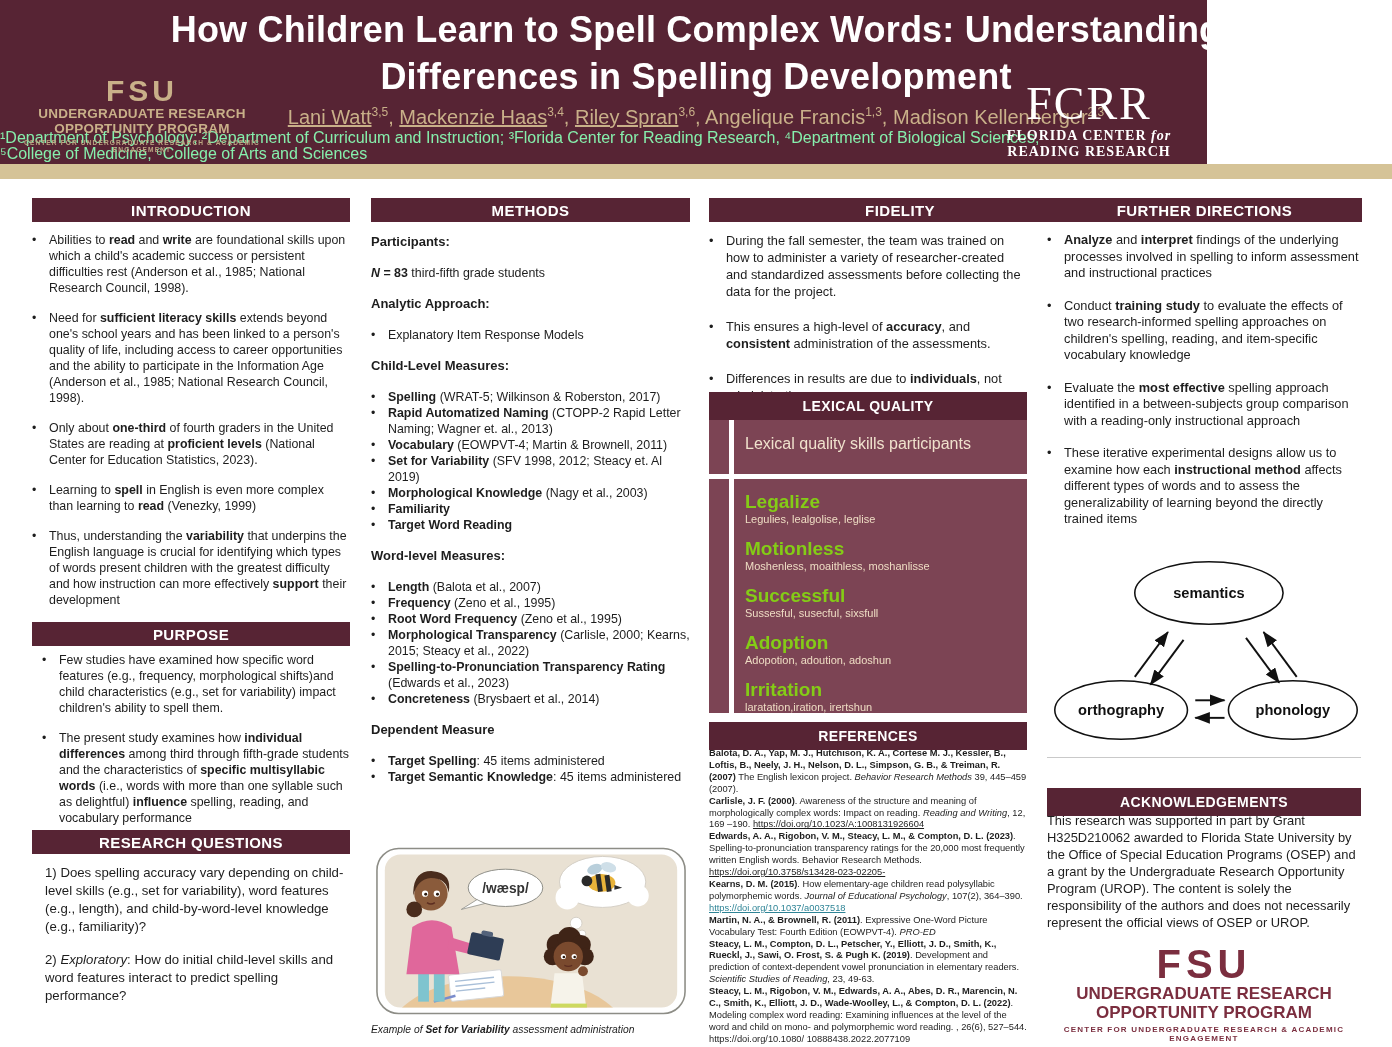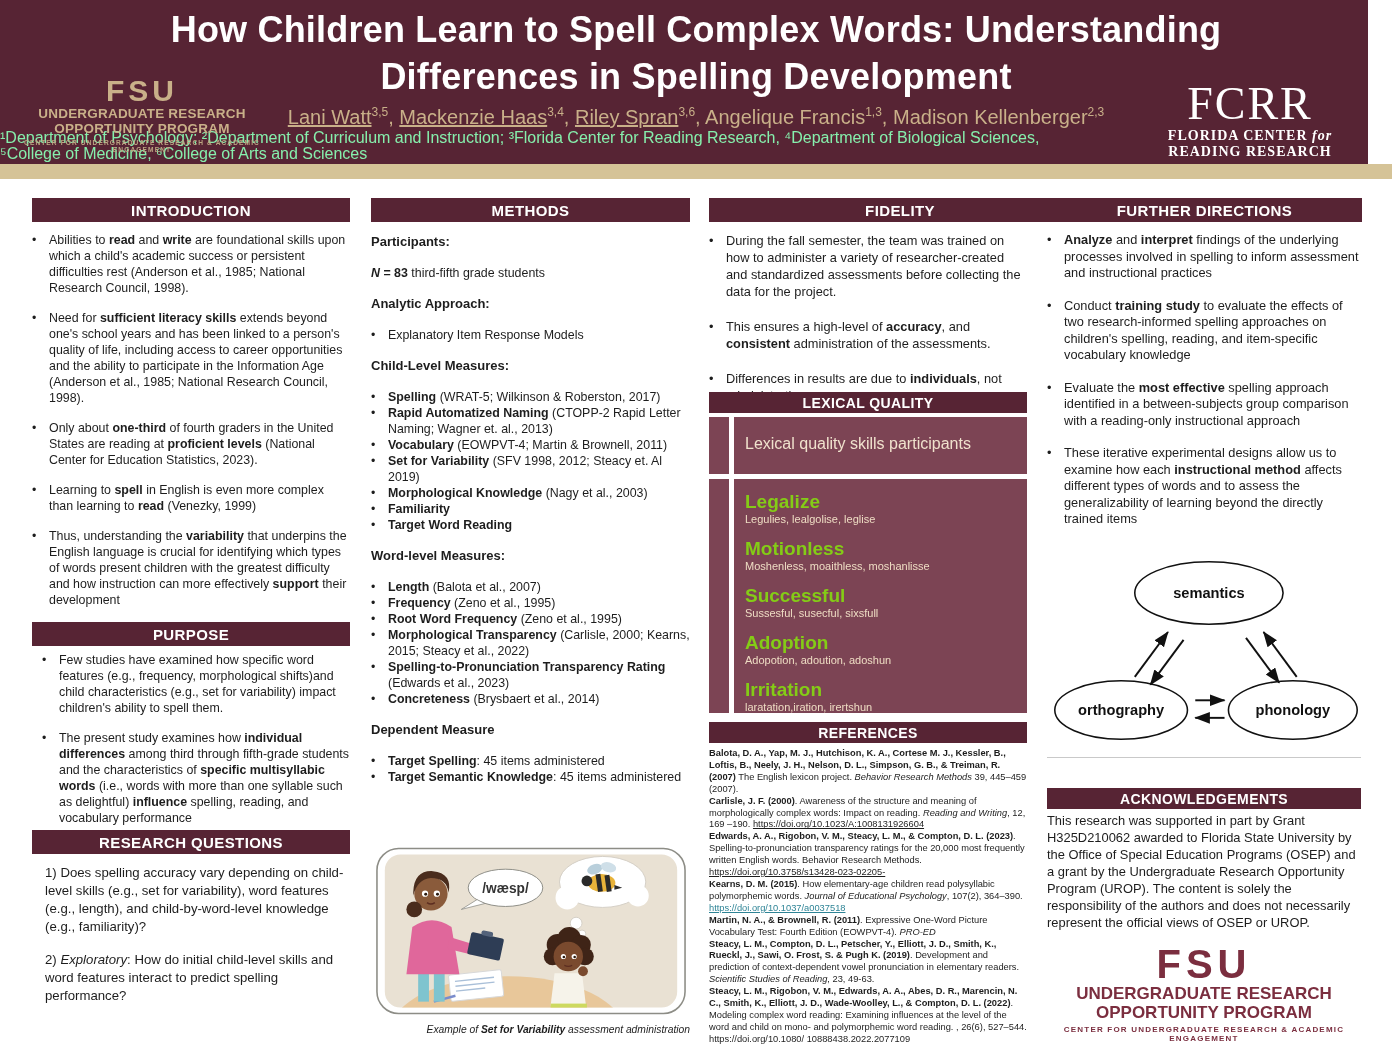--- a/index.html
+++ b/index.html
@@ -1,39 +1,39 @@
 <!DOCTYPE html>
 <html><head>
 <meta charset="utf-8">
 <style>
   html,body{margin:0;padding:0;background:#888;}
   .poster{position:relative;width:1392px;height:1047px;background:#ffffff;
     font-family:"Liberation Sans",sans-serif;color:#1d1d1d;overflow:hidden;}
   
-  .masthead{position:absolute;left:0;top:0;width:1368px;height:164px;background:#572434;}
+  .masthead{position:absolute;left:0;top:0;width:1207px;height:164px;background:#572434;}
   .goldstripe{position:absolute;left:0;top:164px;width:1392px;height:15px;background:#d5c397;}
   .title{position:absolute;left:0;top:6px;width:1392px;text-align:center;color:#fff;
     font-size:36px;font-weight:bold;line-height:47px;letter-spacing:.2px;}
   .authors{position:absolute;left:0;top:99px;width:1392px;text-align:center;color:#c9b089;
     font-size:20px;line-height:26px;}
   .authors sup{font-size:12px;}
   .affils{position:absolute;left:0;top:130px;width:1392px;text-align:left;color:#86efac;
     font-size:16px;line-height:16px;}
   .logo-urop-top{position:absolute;left:8px;top:76px;width:268px;text-align:center;color:#c9b089;}
   .logo-urop-top .fsu{font-size:30px;font-weight:bold;letter-spacing:4px;line-height:30px;}
   .logo-urop-top .l1{font-size:13.5px;font-weight:bold;line-height:15px;letter-spacing:.2px;}
   .logo-urop-top .l2{font-size:6.6px;font-weight:bold;letter-spacing:1.1px;margin-top:3px;color:#bda683;}
   .logo-fcrr{position:absolute;right:14px;top:82px;width:208px;text-align:center;color:#fff;}
   .logo-fcrr .acr{font-family:"Liberation Serif",serif;font-size:46px;line-height:44px;letter-spacing:2px;}
   .logo-fcrr .nm{font-family:"Liberation Serif",serif;font-size:14px;letter-spacing:1px;margin-top:2px;font-weight:bold;}
   .logo-fcrr .rule{height:2px;background:#fff;margin-top:5px;}
   
   .bar{position:absolute;height:24px;background:#572434;color:#fff;font-weight:bold;font-size:15px;
     display:flex;align-items:center;justify-content:center;letter-spacing:.4px;z-index:3;}
-  .bar.small{height:21px;font-size:14px;}
+  .bar.small{height:28px;font-size:14px;}
   
   .body{position:absolute;font-size:12.4px;line-height:16px;}
   .b-row{display:flex;margin-bottom:14px;}
   .b-row .dot{width:17px;flex:0 0 17px;}
   .b-row.tight{margin-bottom:0;}
   .mlabel{font-weight:bold;font-size:13px;margin-bottom:15px;}
   .mpar{margin-bottom:15px;}
   .mlist{margin-bottom:15px;}
   .rq p{margin:0 0 15px 0;font-size:13.2px;line-height:18px;}
   .lu{text-decoration:underline;}
@@ -45,21 +45,21 @@
   .lex-title{position:absolute;left:36px;top:18px;color:#f0e2cd;font-size:16px;}
   .lex-items{position:absolute;left:36px;top:74px;right:10px;}
   .lex-item{margin-bottom:11px;}
   .lex-word{color:#84cc16;font-size:19px;font-weight:bold;line-height:21px;}
   .lex-var{color:#eedcc3;font-size:11px;line-height:15px;}
   
   .refs{position:absolute;font-size:9.3px;line-height:11.9px;}
   .ref b{font-weight:bold;}
   
   .illus{position:absolute;}
-  .caption{position:absolute;text-align:right;font-size:10.3px;font-style:italic;}
+  .caption{position:absolute;text-align:left;font-size:10.3px;font-style:italic;}
   
   .divider{position:absolute;height:1px;background:#c9c9c9;}
   
   .ackp{font-size:12.9px;line-height:17px;}
   .logo-urop-bot{position:absolute;text-align:center;color:#7b2e3f;}
   .logo-urop-bot .fsu{font-size:40px;font-weight:bold;letter-spacing:5px;line-height:40px;}
   .logo-urop-bot .l1{font-size:17px;font-weight:bold;line-height:19px;}
   .logo-urop-bot .l2{font-size:8px;font-weight:bold;letter-spacing:1.2px;margin-top:3px;}
 </style>
 </head>

